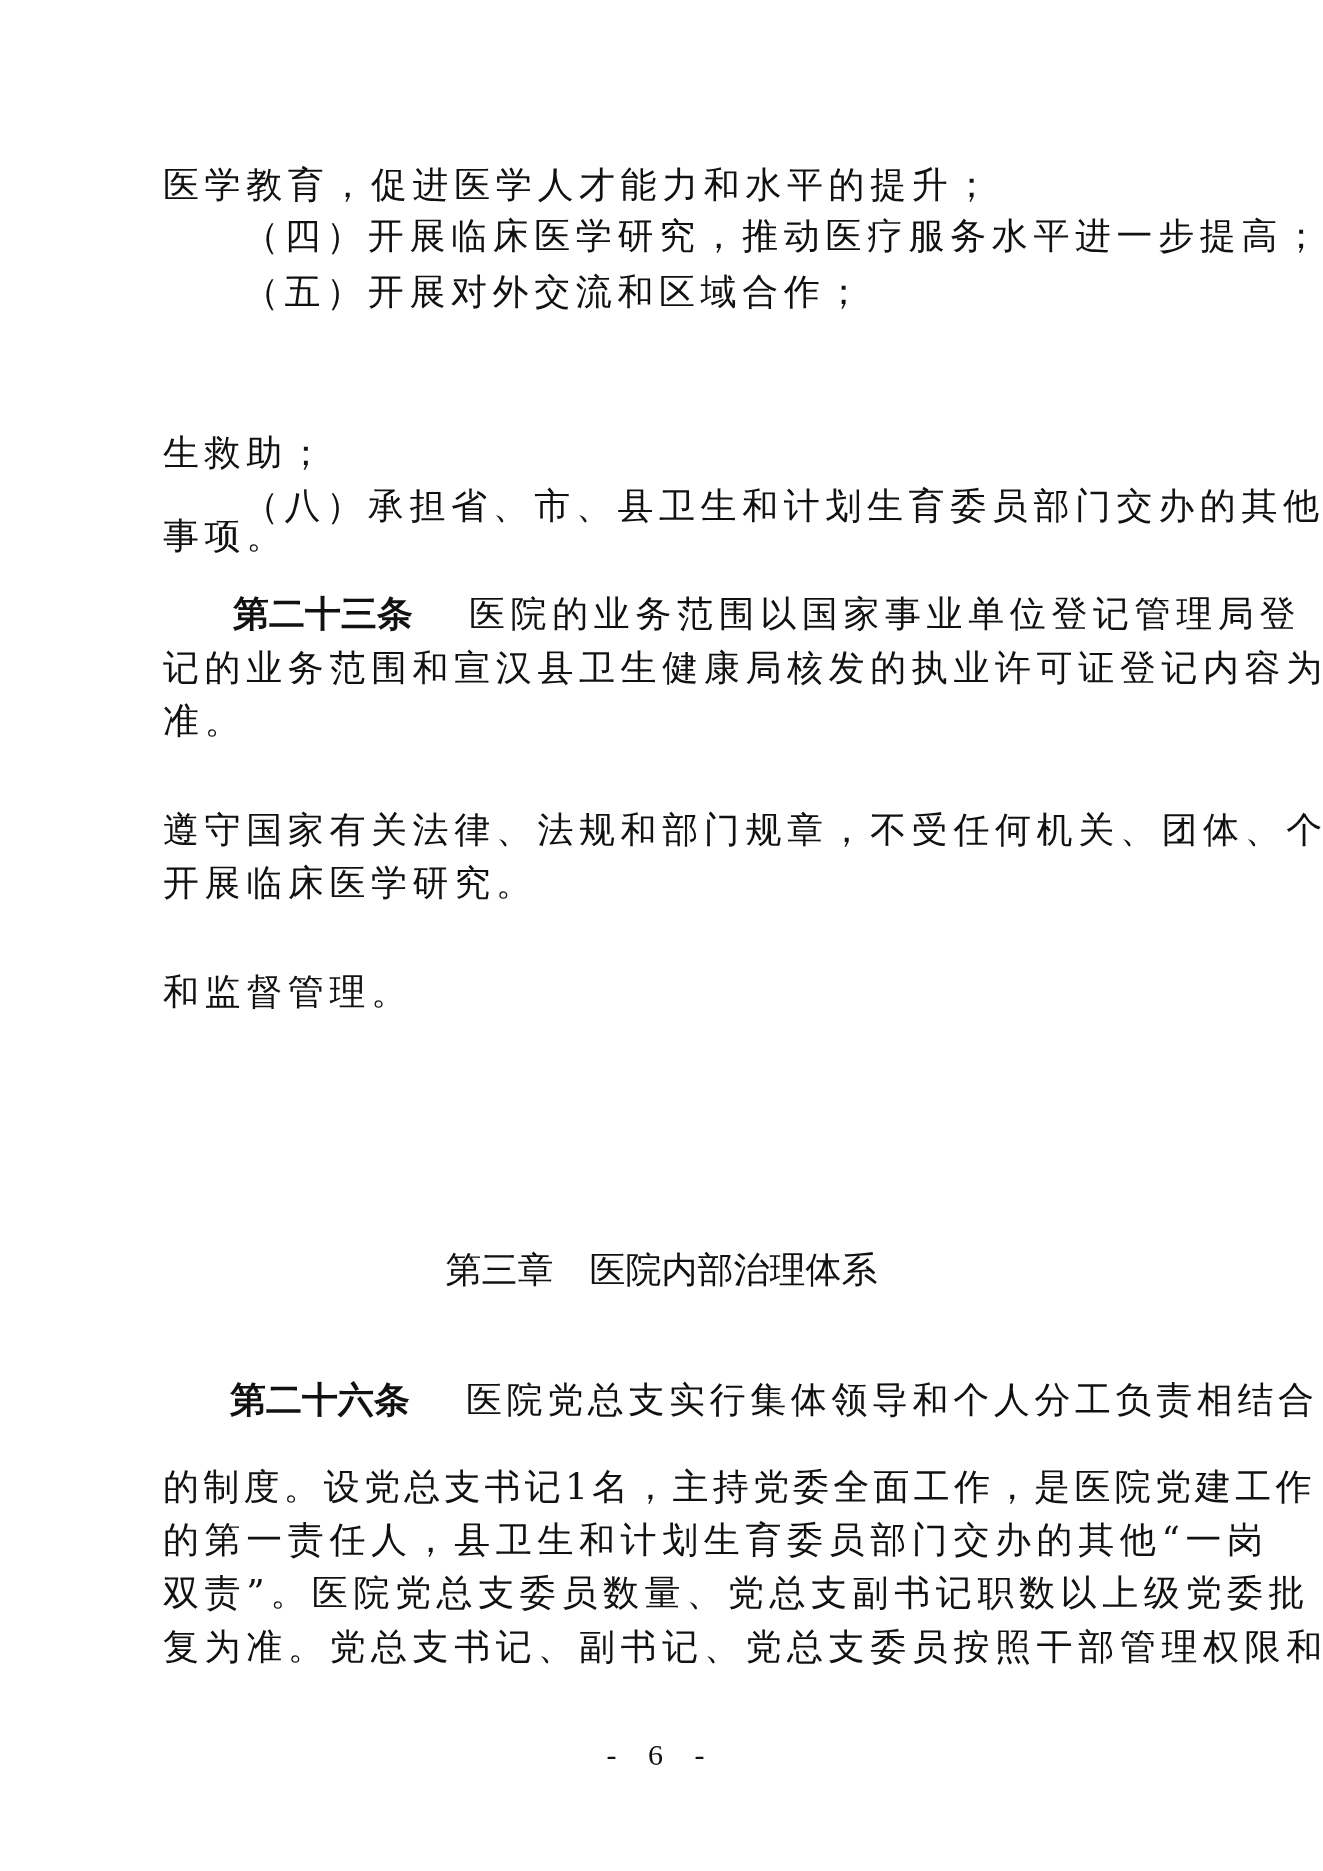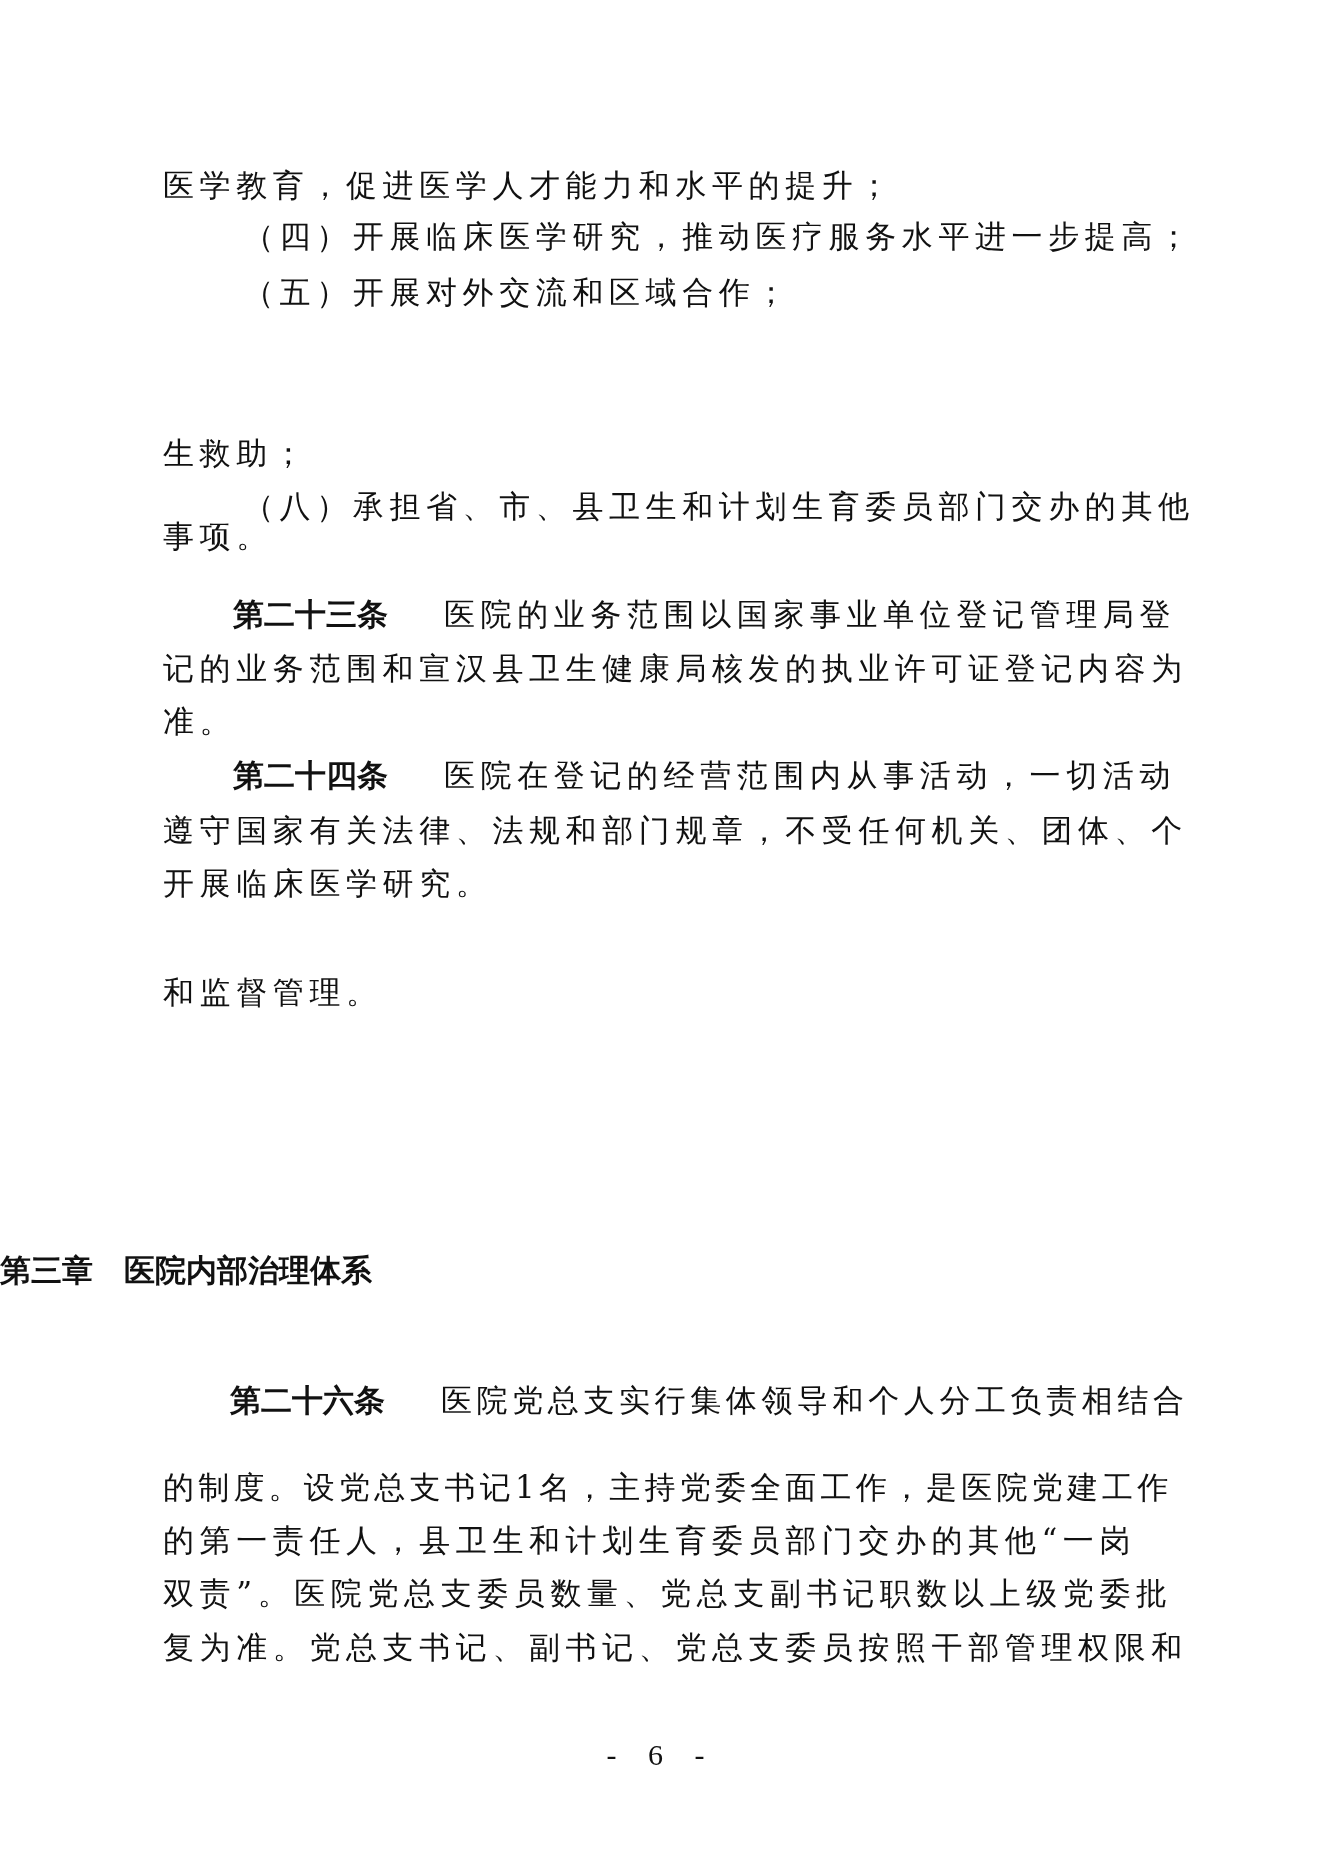--- a/index.html
+++ b/index.html
@@ -1,42 +1,41 @@
 <!DOCTYPE html>
 <html><head>
 <meta charset="utf-8">
 <style>
   html, body { margin: 0; padding: 0; background: #ffffff; }
   body { width: 1323px; height: 1871px; position: relative; overflow: hidden;
          font-family: "DejaVu Serif", "Liberation Serif", serif; color: #111; }
   .page { position: absolute; left: 0; top: 0; width: 1323px; height: 1871px; }
-  .line { position: absolute; left: 163px; width: 1000px; font-size: 31px; line-height: 40px;
+  .line { position: absolute; left: 163px; width: 1000px; font-size: 36px; line-height: 40px;
           white-space: nowrap; letter-spacing: 5.6px; }
   .indent { left: 243px; }
   .b { font-family: "DejaVu Sans", "Liberation Sans", sans-serif; font-weight: bold; letter-spacing: 0px; margin-right: 56px; }
-  .center { left: 0; width: 1323px; text-align: left; font-family: "DejaVu Sans", "Liberation Sans", sans-serif; font-weight: bold; letter-spacing: 0; }
+  .center { left: 0; width: 1323px; text-align: center; font-family: "DejaVu Sans", "Liberation Sans", sans-serif; font-weight: normal; letter-spacing: 0; }
   .pnum { position: absolute; left: 0; width: 1323px; top: 1738px; text-align: center;
           font-size: 30px; letter-spacing: 12px; font-family: "Liberation Serif", serif; }
 </style>
 </head>
 <body>
 
 <div class="page">
   <div class="line" style="top:165px">医学教育，促进医学人才能力和水平的提升；</div>
   <div class="line indent" style="top:216px">（四）开展临床医学研究，推动医疗服务水平进一步提高；</div>
   <div class="line indent" style="top:272px">（五）开展对外交流和区域合作；</div>
   <div class="line" style="top:433px">生救助；</div>
   <div class="line indent" style="top:486px">（八）承担省、市、县卫生和计划生育委员部门交办的其他</div>
   <div class="line" style="top:516px">事项。</div>
 
   <div class="line" style="top:594px; left:233px"><span class="b">第二十三条</span><span>医院的业务范围以国家事业单位登记管理局登</span></div>
   <div class="line" style="top:648px">记的业务范围和宣汉县卫生健康局核发的执业许可证登记内容为</div>
   <div class="line" style="top:701px">准。</div>
 
-  <div class="line" style="top:755px; left:233px"><span class="b">第二十四条</span><span>医院在登记的经营范围内从事活动，一切活动</span></div>
   <div class="line" style="top:810px">遵守国家有关法律、法规和部门规章，不受任何机关、团体、个</div>
   <div class="line" style="top:863px">开展临床医学研究。</div>
 
   <div class="line" style="top:972px">和监督管理。</div>
 
   <div class="line center" style="top:1250px">第三章　医院内部治理体系</div>
 
   <div class="line" style="top:1380px; left:230px; letter-spacing:4.6px"><span class="b">第二十六条</span><span>医院党总支实行集体领导和个人分工负责相结合</span></div>
   <div class="line" style="top:1467px; letter-spacing:4.2px">的制度。设党总支书记1名，主持党委全面工作，是医院党建工作</div>
   <div class="line" style="top:1520px">的第一责任人，县卫生和计划生育委员部门交办的其他“一岗</div>

